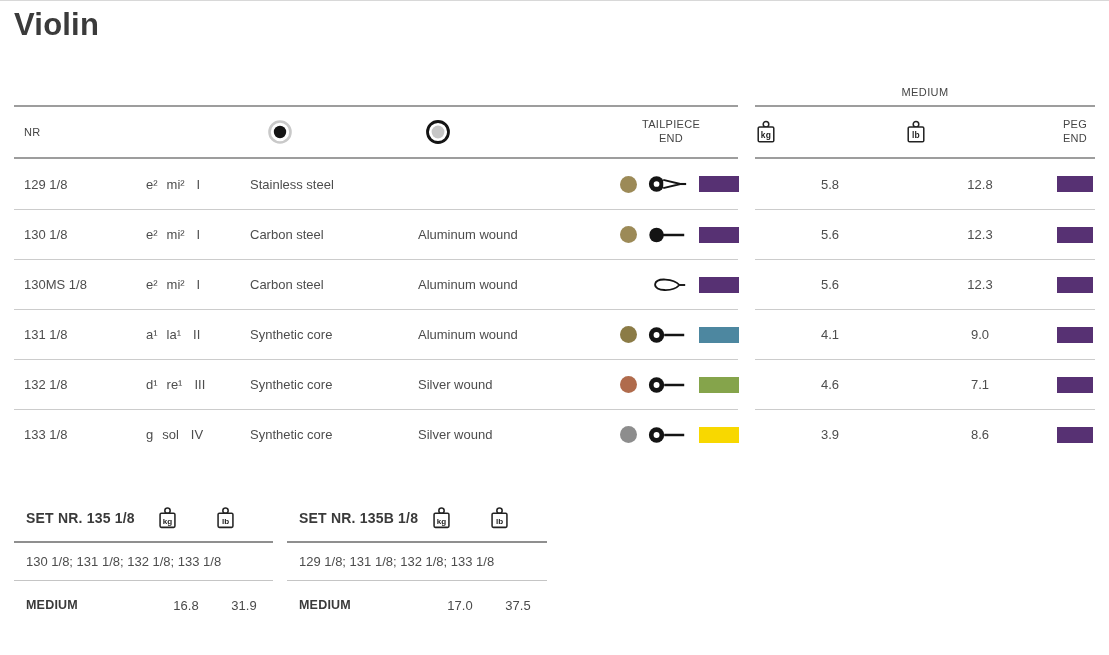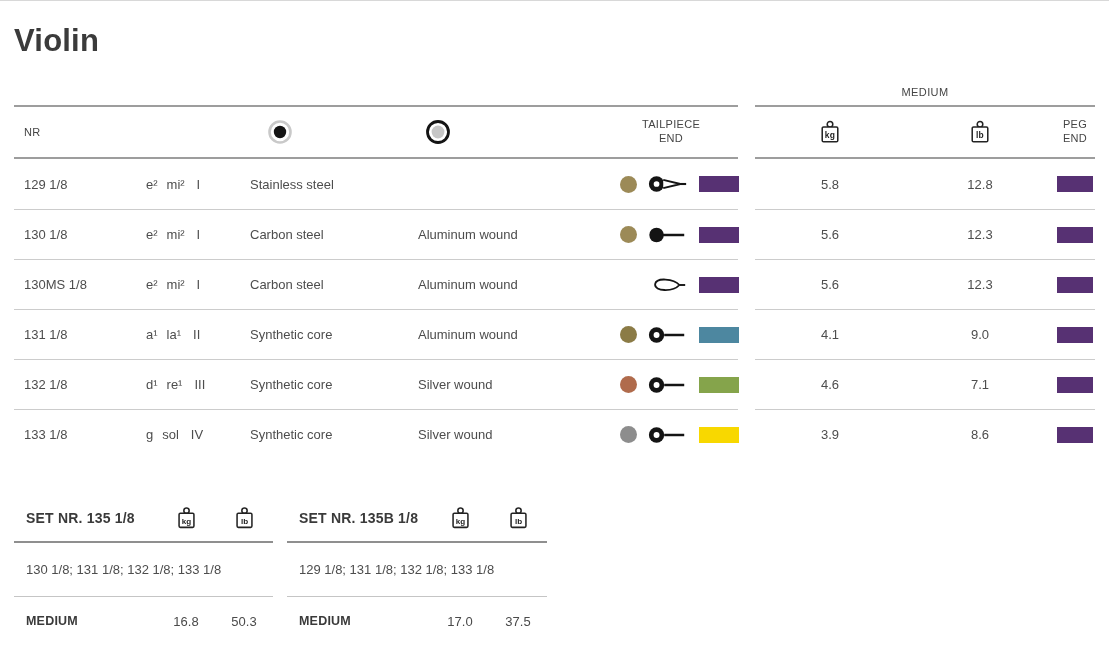--- a/index.html
+++ b/index.html
@@ -2,21 +2,21 @@
 <html><head>
 <meta charset="utf-8">
 <style>
   * { margin:0; padding:0; box-sizing:border-box; }
   html,body { background:#e9e9e9; }
   body { font-family:"Liberation Sans", sans-serif; }
   .page { position:relative; width:1109px; height:655px; background:#ffffff;
           border-top:1px solid #d8d8d8; overflow:hidden; color:#4a4a4a; }
 
   
-  .title-block { position:absolute; left:14px; top:22px; display:flex; align-items:baseline; gap:4px; }
+  .title-block { position:absolute; left:14px; top:6px; display:flex; align-items:baseline; gap:4px; }
   .title { font-size:31px; font-weight:bold; color:#3b3b3b; letter-spacing:0.2px; }
   .subtitle { font-size:17px; color:#5f5f5f; }
 
   
   .medium-label { position:absolute; left:755px; top:85px; width:340px; text-align:center;
                   font-size:11px; color:#454545; letter-spacing:0.4px; }
 
   
   .tbl { position:absolute; top:104px; border-top:2px solid #9d9d9d; }
   .tbl-left { left:14px; width:724px; }
@@ -26,21 +26,21 @@
   .grid-l { display:grid; grid-template-columns:122px 104px 168px 186px 1fr; align-items:center; padding-left:10px; }
   .grid-r { display:grid; grid-template-columns:150px 150px 1fr; align-items:center; }
 
   .trow { height:50px; font-size:13px; color:#4d4d4d; }
   .trow + .trow { border-top:1px solid #cccccc; }
 
   .two-line { text-align:center; line-height:1.25; }
   .tp-head { width:134px; }
   .hdr-icon-core { margin-left:17px; display:flex; }
   .hdr-icon-wind { margin-left:7px; display:flex; }
-  .w-icon { display:flex; justify-content:center; }
+  .w-icon { display:flex; }
 
   .note-cell span { display:inline-block; }
   .note-sol { margin-left:9px;text-align:right; }
   .note-rom { margin-left:12px; }
 
   .tp-cell { display:flex; align-items:center; }
   .tp-dot { width:17px; height:17px; border-radius:50%; margin-left:16px; flex:0 0 auto; }
   .tp-end { width:42px; height:20px; margin-left:10px; flex:0 0 auto; }
   .tp-swatch { width:40px; height:16px; margin-left:10px; flex:0 0 auto; }
 
@@ -48,21 +48,21 @@
   .peg-cell { display:flex; justify-content:center; }
   .peg-swatch { width:36px; height:16px; }
 
   
   .set { position:absolute; top:494px; font-size:13px; }
   .set-1 { left:14px; width:259px; }
   .set-2 { left:287px; width:260px; }
   .set-head { height:48px; display:grid; grid-template-columns:1fr 58px 58px; align-items:center;
               padding-left:12px; border-bottom:2px solid #8f8f8f; }
   .set-title { font-size:14px; font-weight:bold; color:#3a3a3a; letter-spacing:0.2px; }
-  .set-contents { height:54px; display:flex; align-items:center; padding-left:12px;
+  .set-contents { height:38px; display:flex; align-items:center; padding-left:12px;
                   border-bottom:1px solid #c5c5c5; color:#4d4d4d; }
   .set-medium { height:48px; display:grid; grid-template-columns:1fr 58px 58px; align-items:center; padding-left:12px; }
   .set-gauge { font-weight:bold; color:#3a3a3a; font-size:12.5px; letter-spacing:0.2px; }
   svg { display:block; }
 </style>
 </head>
 <body>
 
 <div class="page">
 
@@ -320,21 +320,21 @@
           <circle cx="13" cy="5.3" r="3.3" fill="#ffffff" stroke="#232323" stroke-width="1.9"></circle>
           <rect x="3.8" y="8.4" width="18.4" height="17.6" rx="1.6" fill="#ffffff" stroke="#232323" stroke-width="1.9"></rect>
           <text x="13" y="21.6" text-anchor="middle" font-size="10" font-weight="bold" fill="#232323">lb</text>
         </svg>
       </div>
     </div>
     <div class="set-contents">130 1/8; 131 1/8; 132 1/8; 133 1/8</div>
     <div class="set-medium">
       <div class="set-gauge">MEDIUM</div>
       <div class="val">16.8</div>
-      <div class="val">50.3</div>
+      <div class="val">31.9</div>
     </div>
   </div>
 
   <div class="set set-2">
     <div class="set-head">
       <div class="set-title">SET NR. 135B 1/8</div>
       <div class="w-icon">
         <svg width="21" height="25" viewBox="0 0 26 30">
           <circle cx="13" cy="5.3" r="3.3" fill="#ffffff" stroke="#232323" stroke-width="1.9"></circle>
           <rect x="3.8" y="8.4" width="18.4" height="17.6" rx="1.6" fill="#ffffff" stroke="#232323" stroke-width="1.9"></rect>

